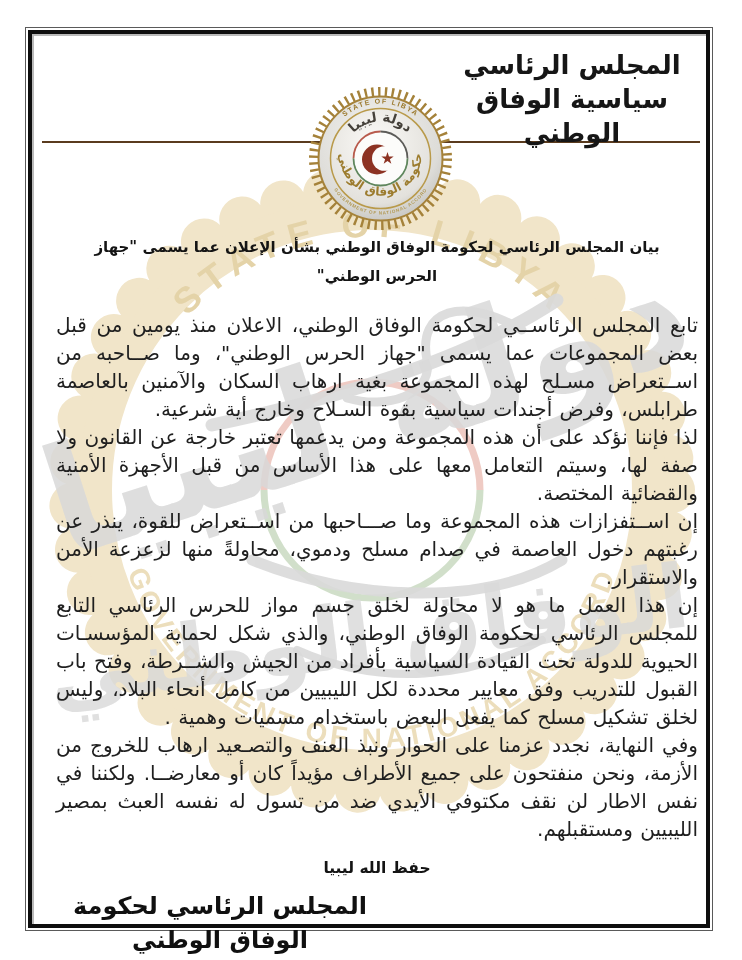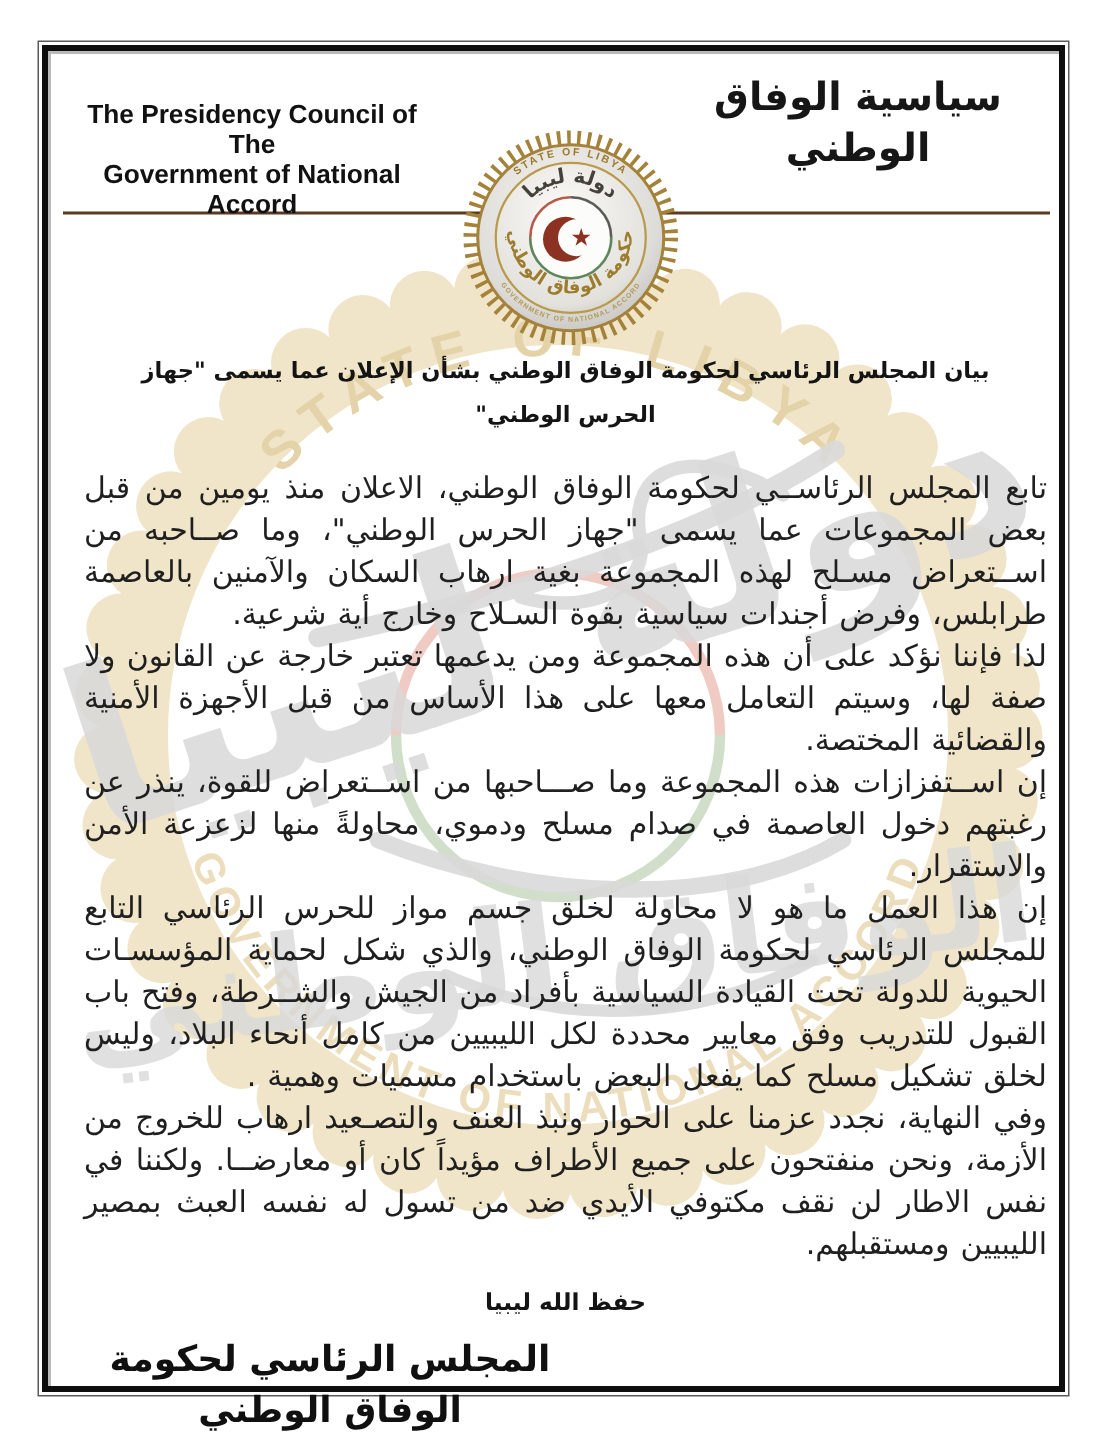--- a/index.html
+++ b/index.html
@@ -105,25 +105,22 @@
         <use href="#sw1" stroke-width="13"></use>
         <use href="#sw2" stroke-width="9"></use>
         <use href="#sw3" stroke-width="11"></use>
         <use href="#sw4" stroke-width="8"></use>
       </g>
     </g>
   </svg>
 
   <div class="frame"></div>
 
-  <div class="en-org">
-    <div>The Presidency Council of The</div>
-    <div>Government of National Accord</div>
-  </div>
   <div class="ar-org">
+    <div>المجلس الرئاسي</div>
     <div>سياسية الوفاق الوطني</div>
   </div>
   <div class="divider"></div>
 
   <svg class="seal-svg" width="147" height="147" viewBox="-73.5 -73.5 147 147" aria-hidden="true">
     <defs>
       <radialGradient id="gSilver" cx="45%" cy="35%" r="75%">
         <stop offset="0%" stop-color="#f4f3f0"></stop>
         <stop offset="70%" stop-color="#dddcd8"></stop>
         <stop offset="100%" stop-color="#bdbcb8"></stop>

